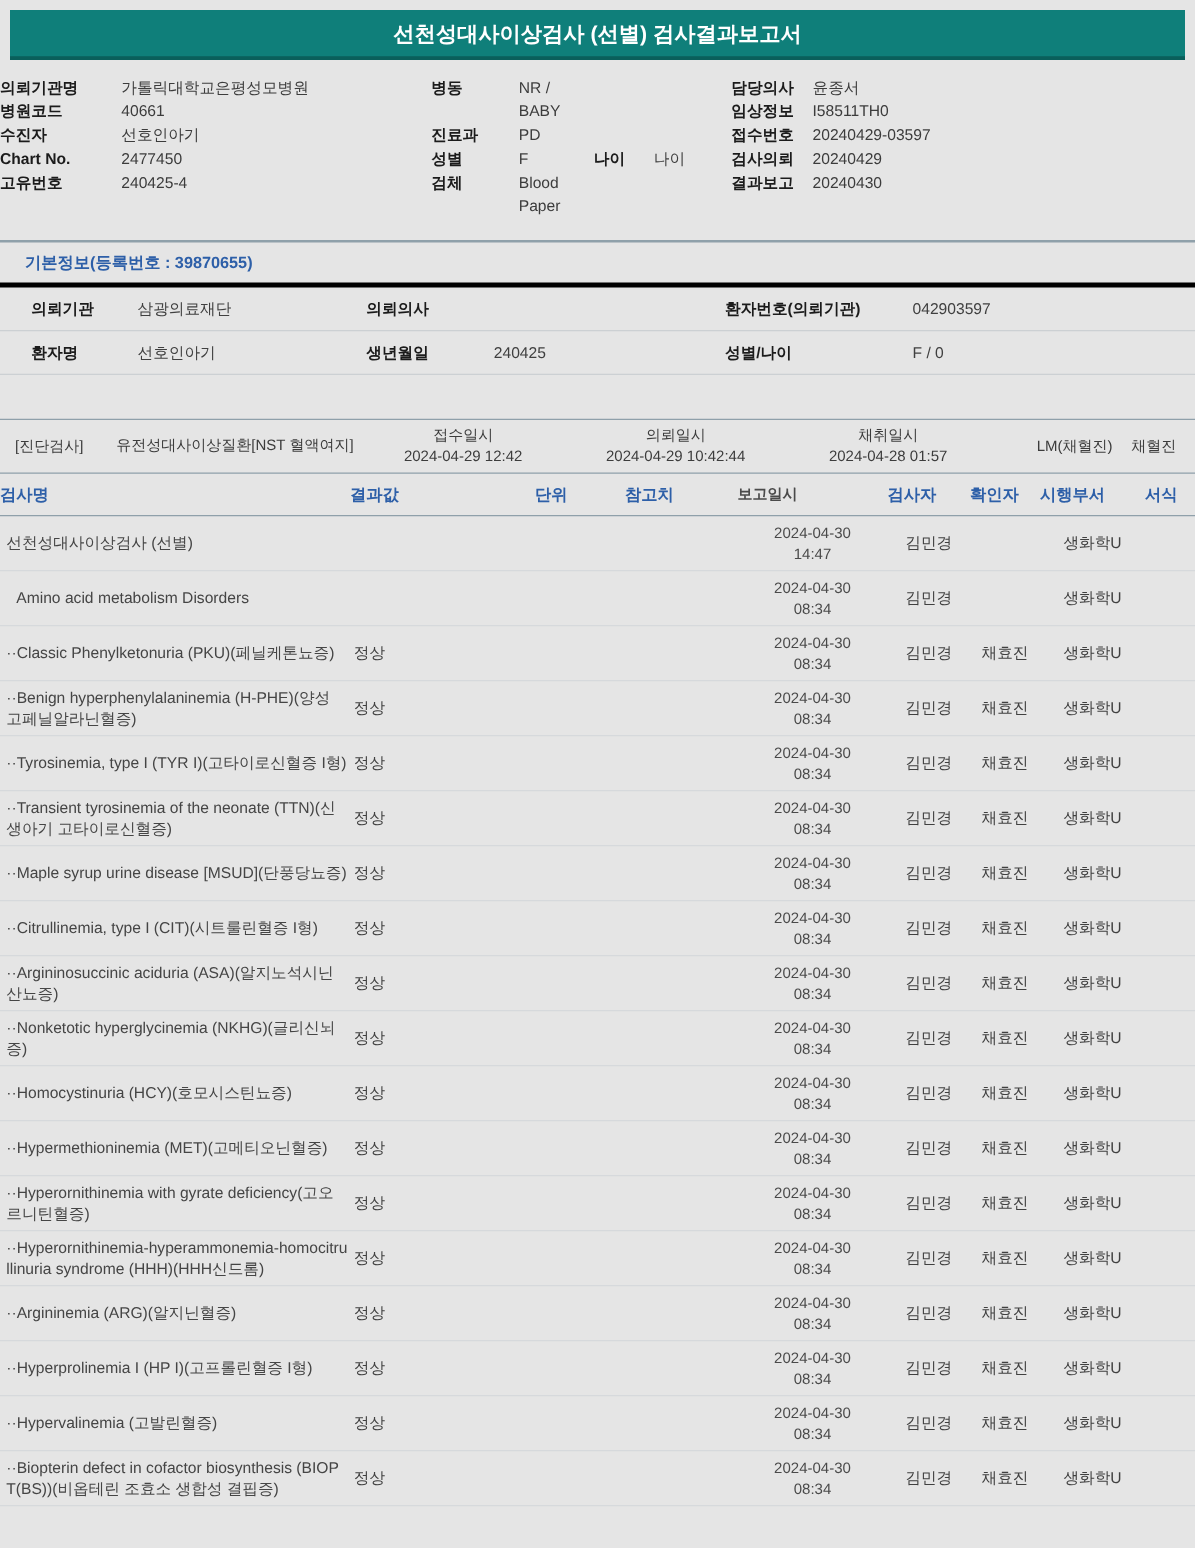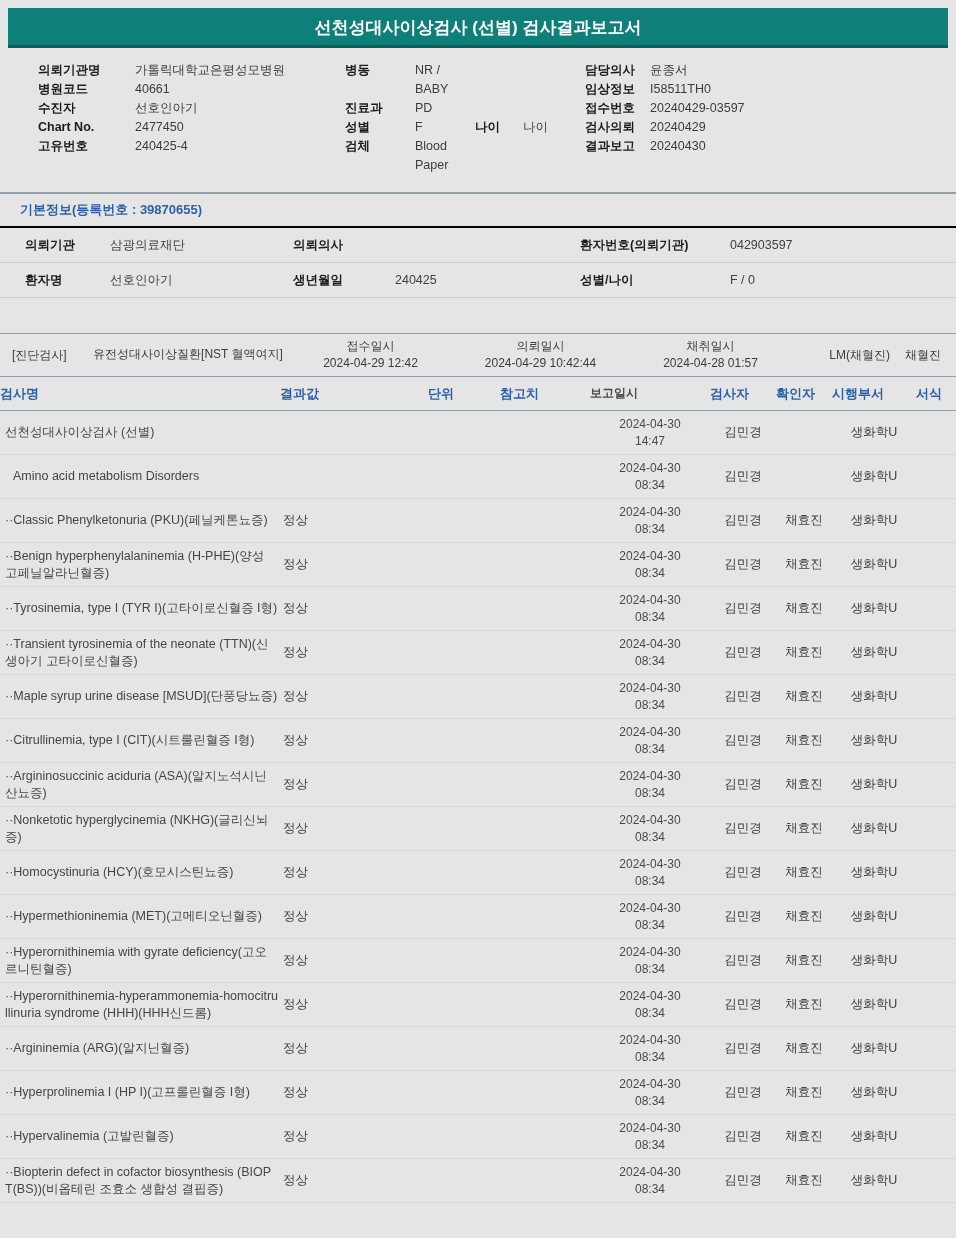--- a/index.html
+++ b/index.html
@@ -19,37 +19,37 @@
     color:#fff;
     text-align:center;
     font-weight:bold;
     font-size:17px;
     padding:8px 0 6px 0;
   }
 
   
   .info-header{display:flex;padding:13px 0 10px 0;font-size:12.5px;}
   .info-group{display:flex;flex-direction:column;}
-  .info-group.g1{width:345px;padding-left:38px;}
+  .info-group.g1{width:345px;}
   .info-group.g2{width:240px;}
   .info-group.g3{flex:1;}
   .info-row{display:flex;line-height:19px;}
   .ilabel{font-weight:bold;color:#1b1b1b;}
   .g1 .ilabel{width:97px;}
   .g2 .ilabel{width:70px;}
   .g3 .ilabel{width:65px;}
   .ivalue{color:#3c3c3c;}
   .g2 .ivalue.v1{width:60px;}
   .ilabel.l2{width:48px;}
 
   
   .section-band{
     margin-top:7px;
     border-top:2px solid #8fa0aa;
-    border-bottom:2px solid #000000;
+    border-bottom:4px solid #000000;
     padding:7px 0 7px 20px;
     color:var(--blue,#2d5fa8);
     font-weight:bold;
     font-size:13px;
   }
   .basic-row{display:flex;align-items:center;height:35px;border-bottom:1px solid #ccd0d3;font-size:12.5px;}
   .b-cell{overflow:hidden;white-space:nowrap;}
   .b-l{font-weight:bold;color:#1b1b1b;}
   .b-l1{width:110px;padding-left:25px;}
   .b-v1{width:183px;}

